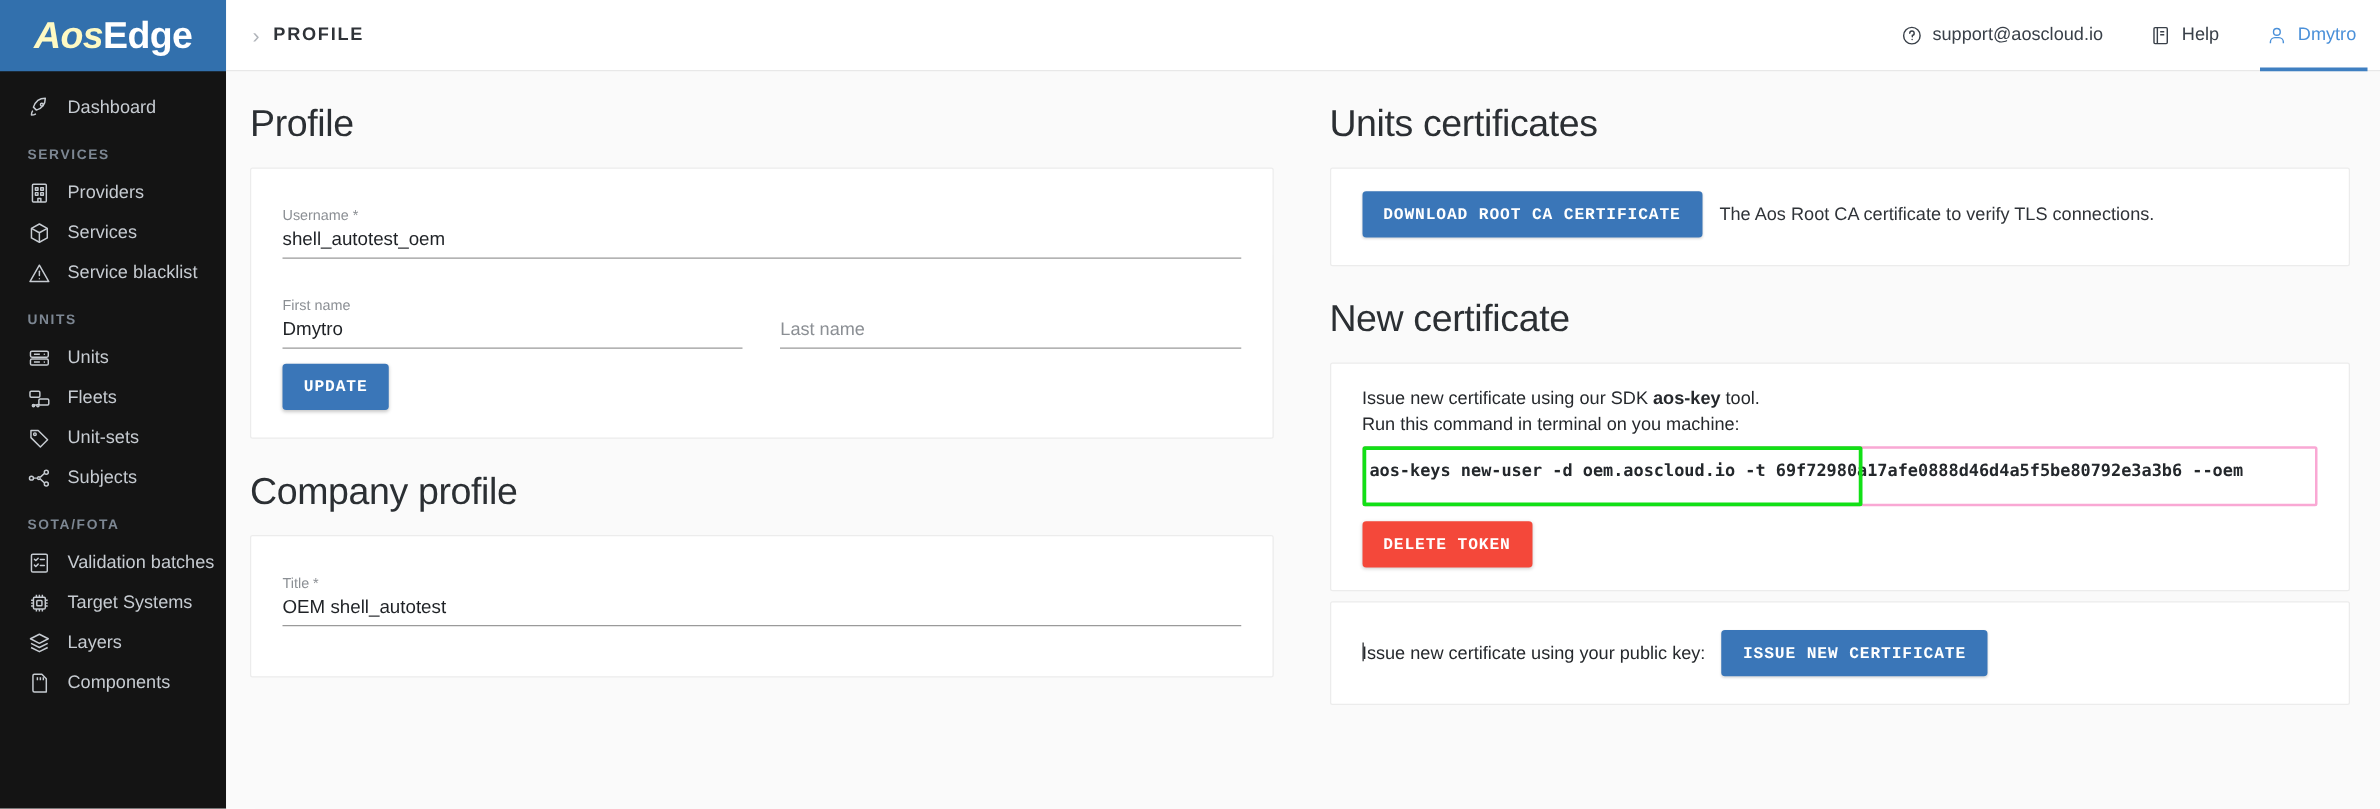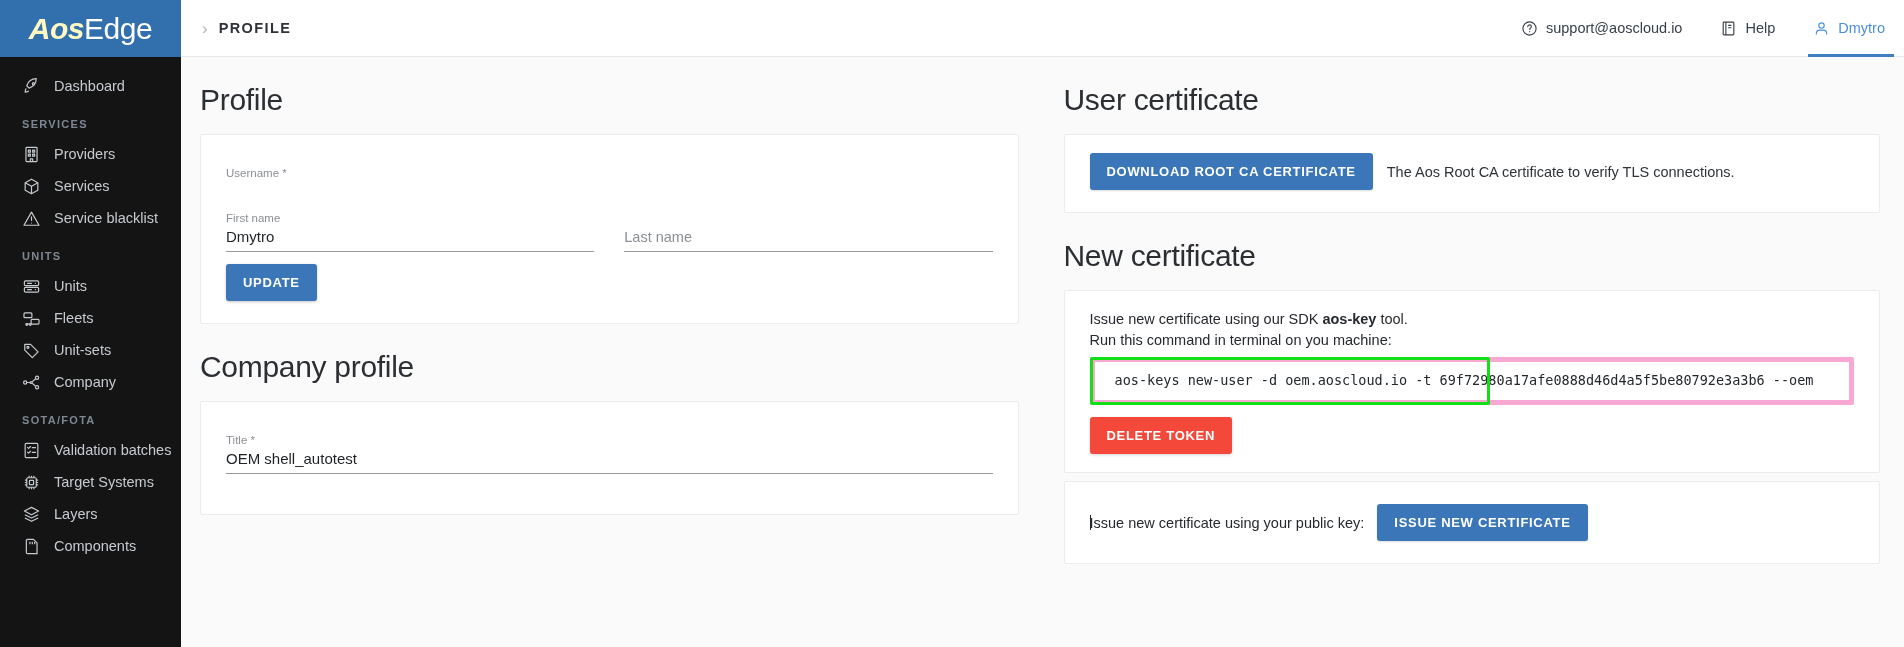--- a/index.html
+++ b/index.html
@@ -16,21 +16,21 @@
     width: 181px; min-width: 181px; height: 647px;
     background: #141414; color: #b9bec4;
     display: flex; flex-direction: column;
   }
   .brand {
     height: 57px; background: #3270ad;
     display: flex; align-items: center; justify-content: center;
   }
   .brand-text { font-size: 30px; letter-spacing: -0.5px; line-height: 1; }
   .brand-aos { color: #fef9c3; font-weight: 700; font-style: italic; }
-  .brand-edge { color: #ffffff; font-weight: 400; }
+  .brand-edge { color: #ffffff; font-weight: 700; }
   .nav { padding-top: 13px; flex: 1; overflow: hidden; }
   .nav-item {
     display: flex; align-items: center; gap: 13px;
     padding: 7px 0 7px 22px; height: 32px;
     color: #c6cbd1; font-size: 14.5px; cursor: pointer;
   }
   .nav-icon { width: 19px; height: 19px; flex: 0 0 19px; display: block; }
   .nav-icon svg { display: block; width: 19px; height: 19px; }
   .nav-group {
     font-size: 11px; font-weight: 700; letter-spacing: 1.3px;
@@ -81,41 +81,41 @@
     border: none; border-bottom: 1px solid #9a9a9a; background: transparent;
     width: 100%; font-family: "Liberation Sans", sans-serif;
     font-size: 15px; color: #1f2226; padding: 3px 0 6px 0; outline: none;
   }
   .field-input::placeholder { color: #8b8f94; font-size: 14.5px; }
   .field-row { display: flex; gap: 30px; }
   .field-row .field { flex: 1; margin-bottom: 12px; }
 
   .btn {
     border: none; border-radius: 3px; color: #fff; cursor: pointer;
-    font-family: Liberation Sans, sans-serif; font-size: 13px;
+    font-family: Liberation Mono, monospace; font-size: 13px;
     font-weight: 700; letter-spacing: 0.7px; padding: 11px 17px;
     box-shadow: 0 1px 3px rgba(0,0,0,0.22);
   }
   .btn-primary { background: #3a76b8; }
   .btn-danger { background: #f4483a; box-shadow: 0 1px 3px rgba(0,0,0,0.18); }
   .btn-flat { box-shadow: 0 1px 2px rgba(0,0,0,0.14); }
 
   .cert-row { display: flex; align-items: center; gap: 14px; }
   .cert-note { font-size: 14.5px; color: #2f3338; }
 
   .newcert-text { font-size: 14.5px; color: #26292d; line-height: 21px; }
   .newcert-text b { font-weight: 700; }
 
   .token-wrap { position: relative; margin-top: 6px; }
   .token-box {
-    border: 5px solid #f9a8d4; background: #fff; border-radius: 2px;
-    width: 100%; min-height: 48px; padding: 8px 20px;
+    border: 2px solid #f9a8d4; background: #fff; border-radius: 2px;
+    width: 100%; min-height: 48px; padding: 8px 4px;
     font-family: "DejaVu Sans Mono", monospace; font-size: 13.5px;
     color: #24282c; line-height: 20px; word-break: break-all;
-    position: relative; z-index: 1;
+    position: relative; z-index: 1; font-weight: bold;
   }
   .token-highlight {
     position: absolute; left: 0; top: 0; width: 400px; height: 48px;
     border: 3px solid #12e016; border-radius: 2px; z-index: 2; pointer-events: none;
   }
   .issue-row { display: flex; align-items: center; gap: 13px; }
   .issue-label { font-size: 14.5px; color: #26292d; }
   .caret {
     display: inline-block; width: 1px; height: 15px; background: #26292d;
     vertical-align: -2px; margin-right: -1px;
@@ -223,21 +223,21 @@
       <div class="nav-item">
         <span class="nav-icon">
           <svg viewBox="0 0 24 24" fill="none" stroke="#c6cbd1" stroke-width="1.5" stroke-linejoin="round">
             <circle cx="4" cy="12" r="2"></circle>
               <circle cx="19" cy="6" r="2"></circle>
               <circle cx="19" cy="18" r="2"></circle>
             <circle cx="11.5" cy="12" r="1.3"></circle>
             <path d="M6 12h4M13 11l4-3.6M13 13l4 3.6"></path>
           </svg>
         </span>
-        <span>Company</span>
+        <span>Subjects</span>
       </div>
 
       <div class="nav-group">SOTA/FOTA</div>
 
       <div class="nav-item">
         <span class="nav-icon">
           <svg viewBox="0 0 24 24" fill="none" stroke="#c6cbd1" stroke-width="1.5" stroke-linejoin="round" stroke-linecap="round">
             <rect x="4" y="3" width="16" height="18" rx="1.4"></rect>
             <path d="M7 8l1.4 1.4L10.8 7M13 8.4h4M7 14l1.4 1.4L10.8 13M13 14.4h4"></path>
           </svg>
@@ -323,20 +323,21 @@
     </header>
 
     <div class="content">
 
       <section class="col left">
         <h1 class="section-title">Profile</h1>
 
         <div class="card">
           <div class="field">
             <div class="field-label">Username *</div>
+            <input class="field-input" type="text" value="shell_autotest_oem" style="">
           </div>
 
 
           <div class="field-row">
             <div class="field">
               <div class="field-label">First name</div>
               <input class="field-input" type="text" value="Dmytro" style="">
             </div>
             <div class="field">
               <div class="field-label">&nbsp;</div>
@@ -351,21 +352,21 @@
 
         <div class="card">
           <div class="field">
             <div class="field-label">Title *</div>
             <input class="field-input" type="text" value="OEM shell_autotest" style="">
           </div>
         </div>
       </section>
 
       <section class="col right">
-        <h1 class="section-title">User certificate</h1>
+        <h1 class="section-title">Units certificates</h1>
 
         <div class="card">
           <div class="cert-row">
             <button class="btn btn-primary btn-flat">DOWNLOAD ROOT CA CERTIFICATE</button>
             <span class="cert-note">The Aos Root CA certificate to verify TLS connections.</span>
           </div>
         </div>
 
         <h1 class="section-title">New certificate</h1>
 

